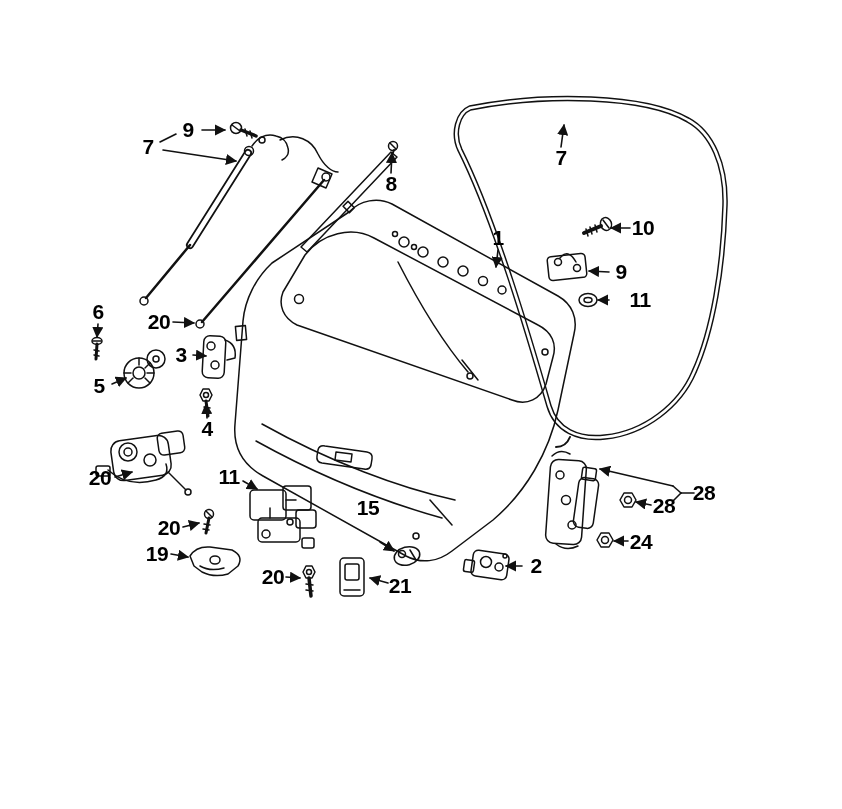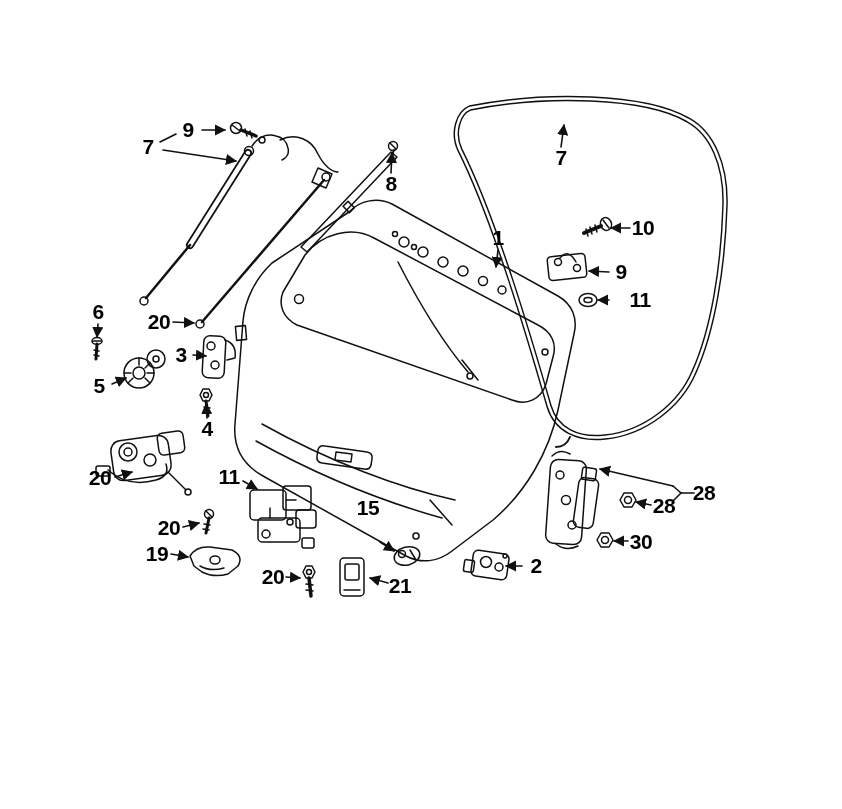--- a/index.html
+++ b/index.html
@@ -308,15 +308,15 @@
   <div class="callout" style="left:188px;top:130px">9</div>
   <div class="callout" style="left:368px;top:508px">15</div>
   <div class="callout" style="left:229px;top:477px">11</div>
   <div class="callout" style="left:100px;top:478px">20</div>
   <div class="callout" style="left:273px;top:577px">20</div>
   <div class="callout" style="left:157px;top:554px">19</div>
   <div class="callout" style="left:169px;top:528px">20</div>
   <div class="callout" style="left:400px;top:586px">21</div>
   <div class="callout" style="left:704px;top:493px">28</div>
   <div class="callout" style="left:664px;top:506px">28</div>
-  <div class="callout" style="left:641px;top:542px">30</div>
+  <div class="callout" style="left:641px;top:542px">24</div>
 
 </div>
 
 </body></html>

